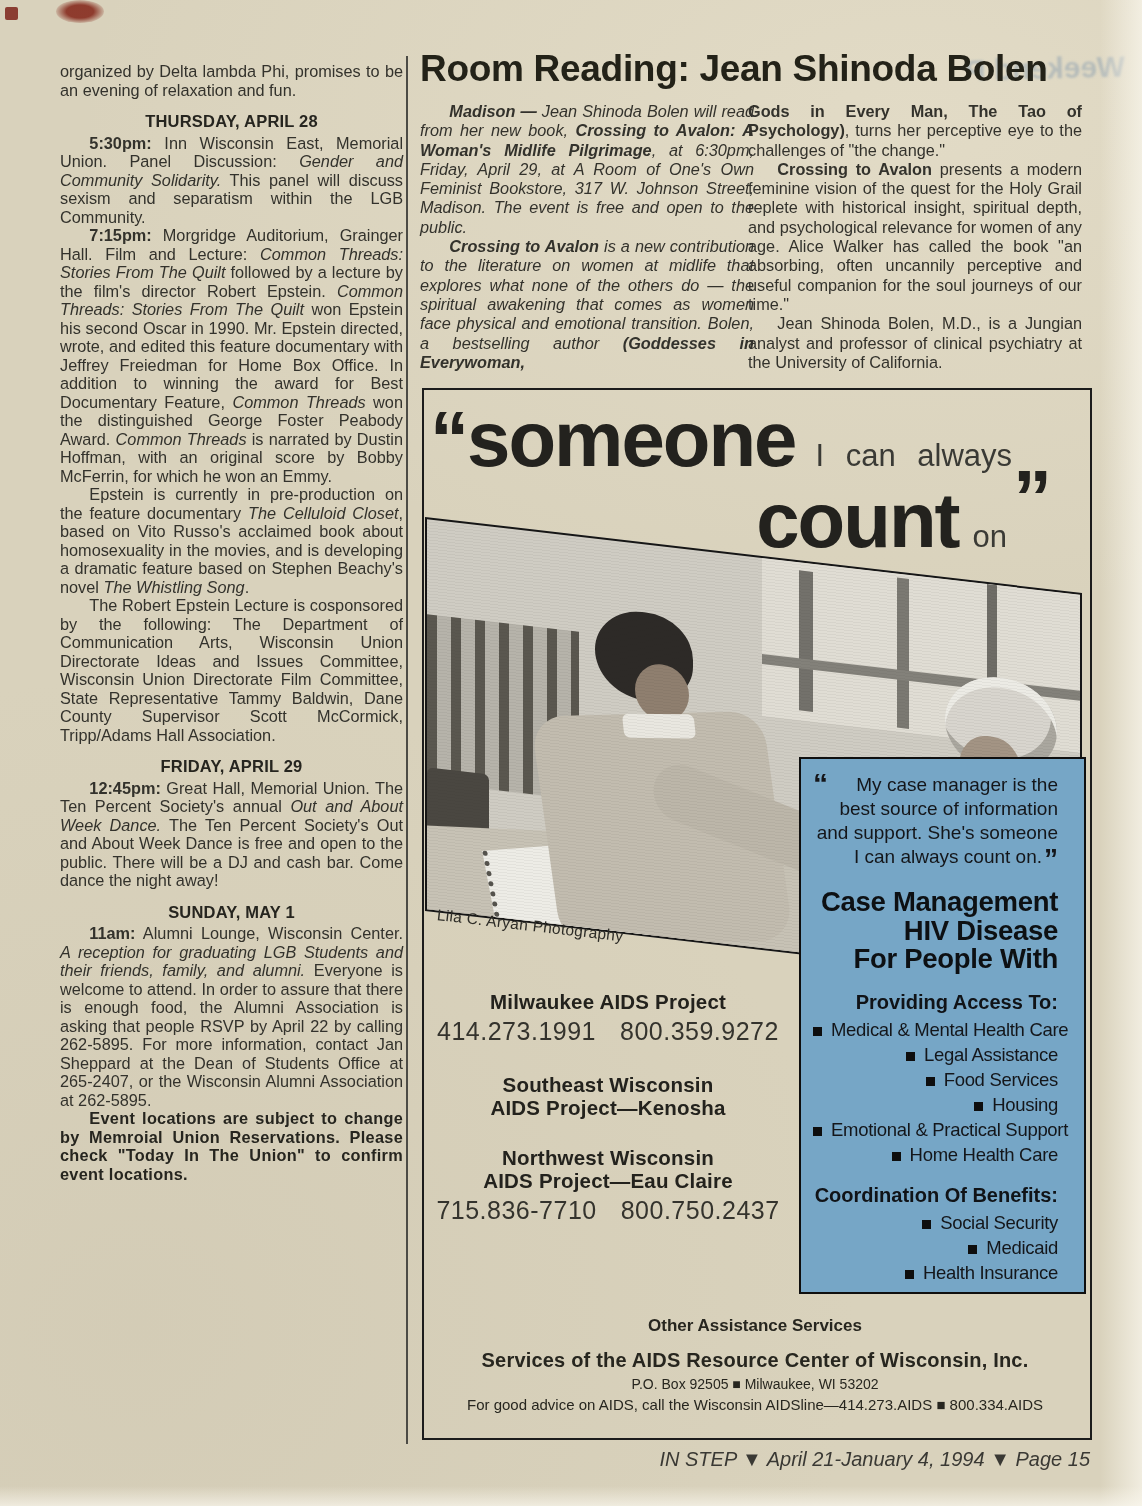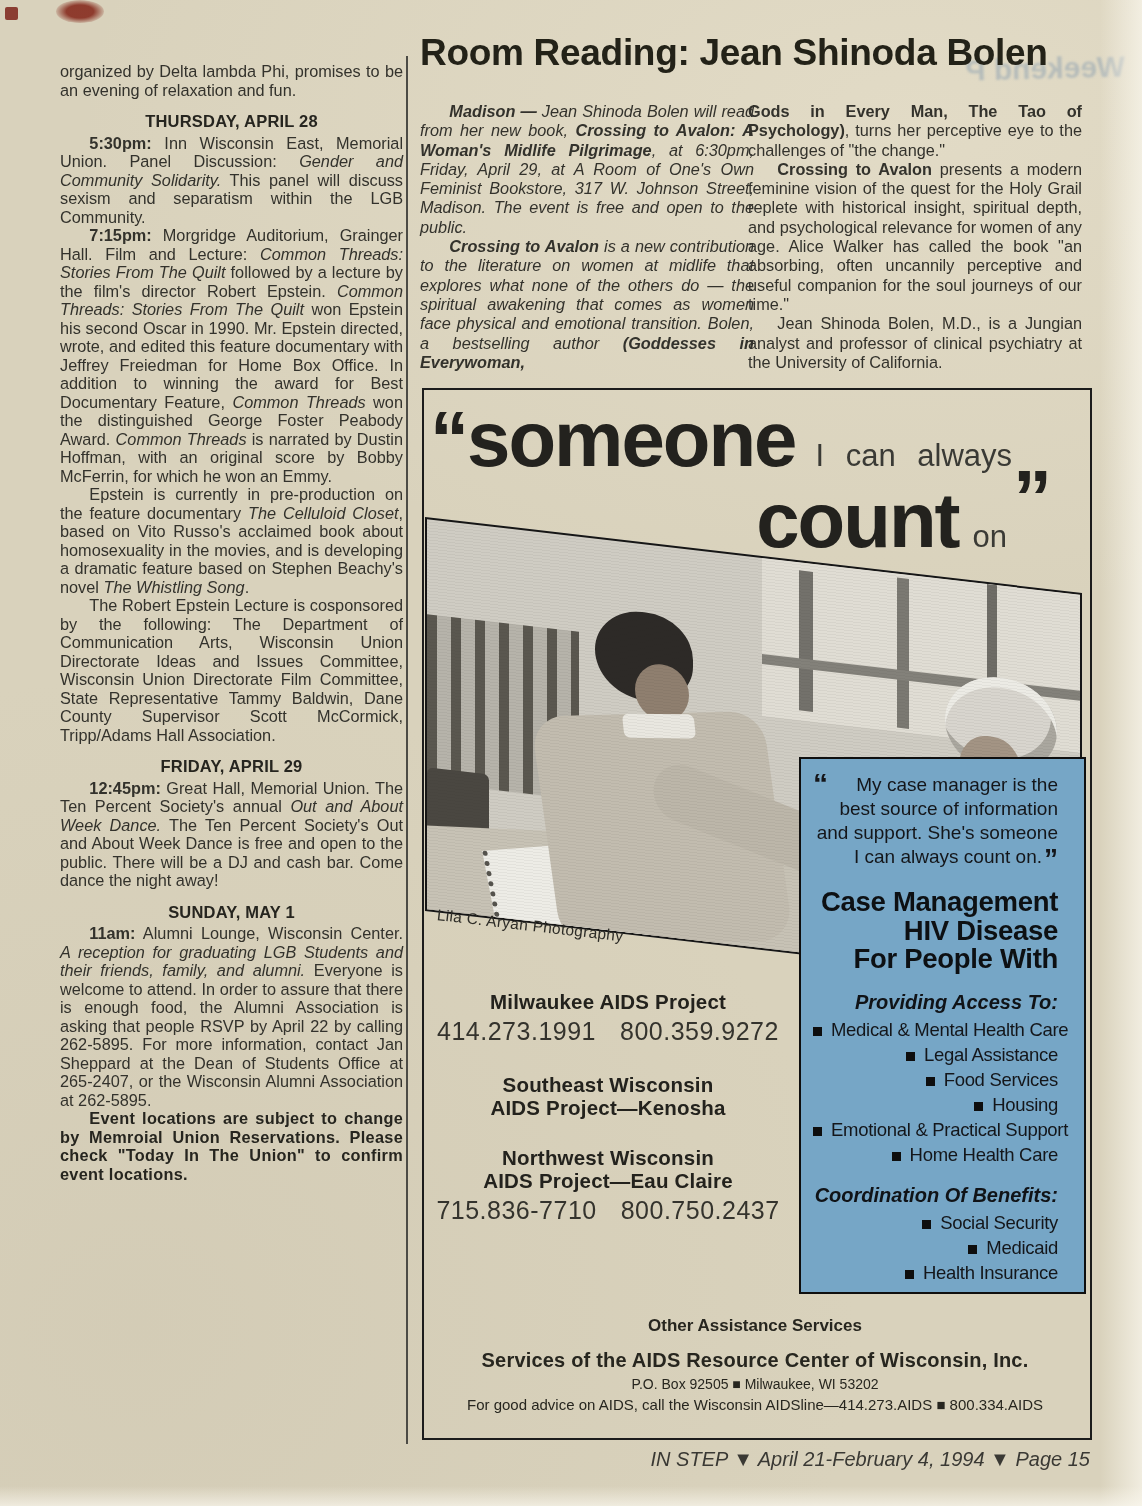--- a/index.html
+++ b/index.html
@@ -21,21 +21,21 @@
   
   .leftcol{position:absolute;left:60px;top:62px;width:343px;font-size:16.3px;line-height:18.5px;
     text-align:justify;color:#33322c;}
   .leftcol p{margin:0;text-indent:1.8em;}
   .leftcol p.noindent{text-indent:0;}
   .lc-head{font-weight:bold;text-align:center;margin:13px 0 3px;font-size:16.5px;color:#26251f;letter-spacing:.2px;}
   .notice{font-weight:bold;margin-top:15px;color:#26251f;letter-spacing:.3px;}
   .vrule{position:absolute;left:406px;top:56px;width:2px;height:1388px;background:#4c4b45;}
 
   
-  .art-title{position:absolute;left:420px;top:32px;width:690px;font-size:37px;font-weight:bold;color:#232218;letter-spacing:-.3px;}
+  .art-title{position:absolute;left:420px;top:48px;width:690px;font-size:37px;font-weight:bold;color:#232218;letter-spacing:-.3px;}
   .art-col{position:absolute;top:102px;width:334px;font-size:16.3px;line-height:19.3px;text-align:justify;color:#33322c;}
   .art-col p{margin:0;text-indent:1.8em;}
   .art-col p.noindent{text-indent:0;}
   .c1{left:420px;font-style:italic;}
   .c2{left:748px;}
 
   
   .ad{position:absolute;left:422px;top:388px;width:666px;height:1048px;border:2px solid #1c1c1c;}
   .hl{position:absolute;left:430px;top:394px;width:652px;z-index:2;color:#23221e;}
   .hl .big{font-weight:bold;font-size:78px;letter-spacing:-2px;}
@@ -81,21 +81,21 @@
   .org-name{font-weight:bold;font-size:20.5px;line-height:23px;letter-spacing:.2px;}
   .org-phones{font-size:25px;margin-top:4px;color:#34332d;display:flex;justify-content:center;gap:24px;letter-spacing:.5px;}
 
   
   .bluebox{position:absolute;left:799px;top:757px;width:287px;height:537px;box-sizing:border-box;
     background:#76a6c6;border:2px solid #0f0f0f;z-index:3;padding:14px 26px 0 12px;color:#14161a;}
   .bq{text-align:right;font-size:19px;line-height:24px;}
   .bq .qo{float:left;font-size:30px;font-weight:bold;line-height:22px;}
   .bq .qc{font-size:28px;font-weight:bold;margin-left:2px;position:relative;top:5px;line-height:10px;}
   .bb-title{margin-top:19px;text-align:right;font-weight:bold;font-size:27.5px;line-height:28.5px;color:#0d1013;letter-spacing:-.3px;}
-  .bb-h{margin-top:17px;text-align:right;font-weight:bold;font-size:20px;color:#101317;font-style:italic;}
+  .bb-h{margin-top:17px;text-align:right;font-weight:bold;font-size:20px;color:#101317;}
   .bb-list{margin:3px 0 0;padding:0;list-style:none;text-align:right;font-size:18.5px;line-height:25px;letter-spacing:-.3px;}
   .bb-list li{white-space:nowrap;}
   .sq{display:inline-block;width:9px;height:9px;background:#0e0e0e;margin-right:9px;}
 
   
   .ad-bottom{position:absolute;left:424px;top:1316px;width:662px;text-align:center;z-index:2;color:#27261f;}
   .oah{font-weight:bold;font-size:17px;}
   .oai{font-size:14.5px;margin-top:4px;}
   .svc{font-weight:bold;font-size:20px;margin-top:13px;letter-spacing:.2px;}
   .addr{font-size:14px;margin-top:4px;}
@@ -223,17 +223,17 @@
     </ul>
   </div>
 
   <div class="ad-bottom">
     <div class="oah">Other Assistance Services</div>
     <div class="svc">Services of the AIDS Resource Center of Wisconsin, Inc.</div>
     <div class="addr">P.O. Box 92505 ■ Milwaukee, WI 53202</div>
     <div class="advice">For good advice on AIDS, call the Wisconsin AIDSline—414.273.AIDS ■ 800.334.AIDS</div>
   </div>
 
-  <div class="footer">IN STEP ▼ April 21-February 4, 1994 ▼ Page 15</div>
+  <div class="footer">IN STEP ▼ April 21-January 4, 1994 ▼ Page 15</div>
 
   <div class="edge-r"></div>
   <div class="edge-b"></div>
 </div>
 
 </body></html>

